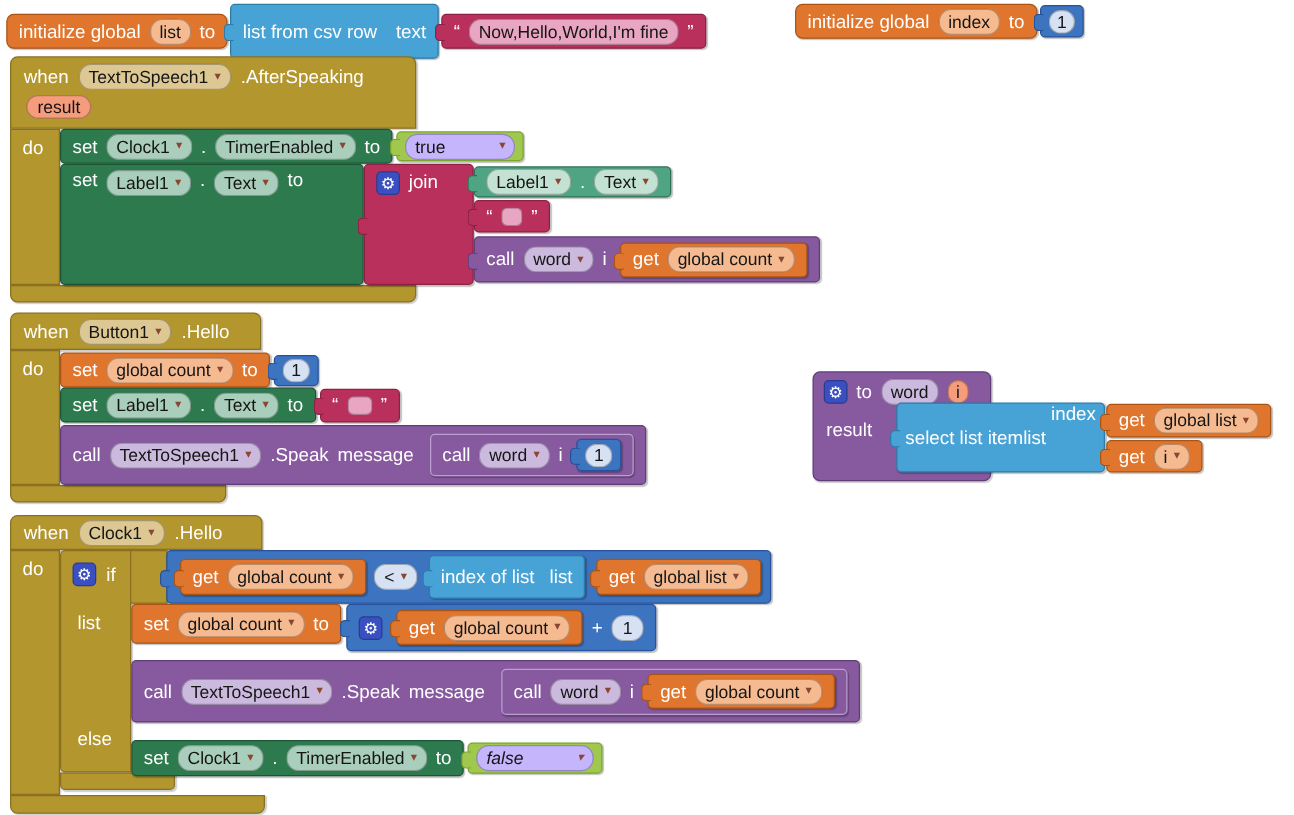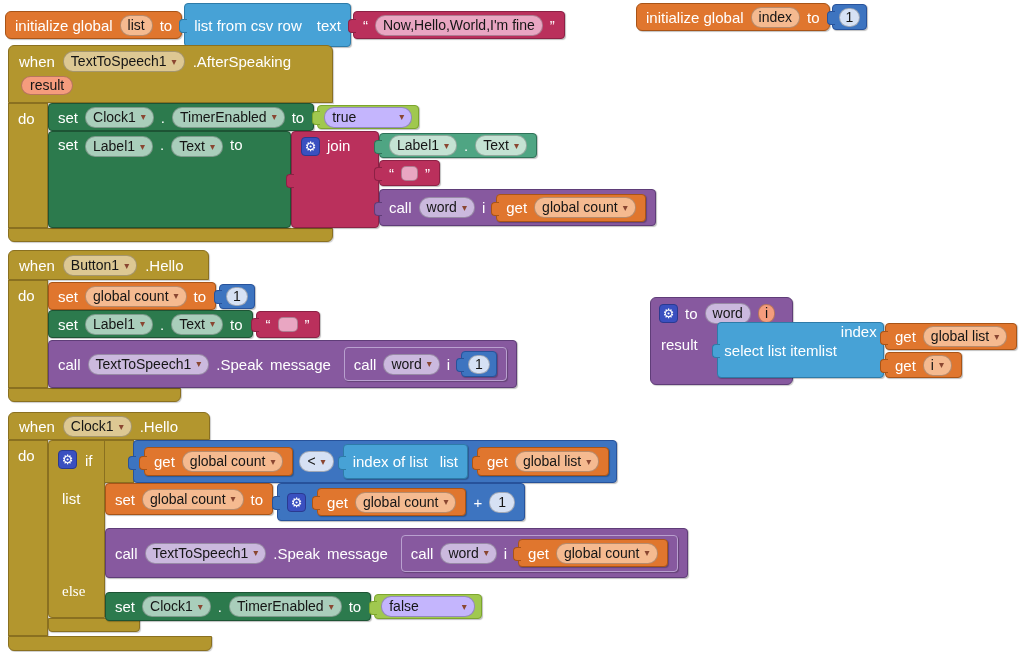--- a/index.html
+++ b/index.html
@@ -301,21 +301,21 @@
   </div>
   <div class="piece gold" style="left:8px;top:440px;width:40px;height:196px;">
     <div style="padding:6px 0 0 9px;" class="kw">do</div>
   </div>
   <div class="piece gold bot-round" style="left:8px;top:636px;width:204px;height:15px;"></div>
 
   <div class="piece gold" style="left:48px;top:440px;width:57px;height:178px;border-radius:4px 0 0 4px;">
     <span class="gear abs" style="left:9px;top:9px;">⚙</span>
     <span class="kw abs" style="left:36px;top:11px;">if</span>
     <span class="kw abs" style="left:13px;top:49px;">list</span>
-    <span class="kw abs" style="left:13px;top:142px;font-family:Liberation Serif, serif;">else</span>
+    <span class="kw abs" style="left:13px;top:142px;">else</span>
   </div>
   <div class="piece gold" style="left:104px;top:440px;width:30px;height:43px;"></div>
   <div class="piece gold" style="left:48px;top:618px;width:92px;height:14px;border-radius:0 0 4px 4px;"></div>
 
   <div class="row" style="left:133px;top:440px;">
     <div class="blk inl blue vtab" style="height:43px;gap:6px;padding:0 7px;">
       <div class="blk inl orange vtab" style="height:29px;margin-left:3px;">
         <span class="kw">get</span>
         <span class="fld f-orange">
           <span>global count</span>
@@ -397,21 +397,21 @@
         <span>Clock1</span>
         <span class="arr">▾</span>
       </span>
       <span class="kw">.</span>
       <span class="fld f-green">
         <span>TimerEnabled</span>
         <span class="arr">▾</span>
       </span>
       <span class="kw">to</span>
     </div>
-    <div class="blk inl logic vtab" style="height:25px;margin-left:3px;padding:0 6px;">
+    <div class="blk inl logic vtab" style="height:25px;margin-left:3px;padding:0 6px;font-style:italic;">
       <span class="fld f-logic">
         <span>false</span>
         <span class="arr">▾</span>
       </span>
     </div>
   </div>
 
 </div>
 
 </body></html>

